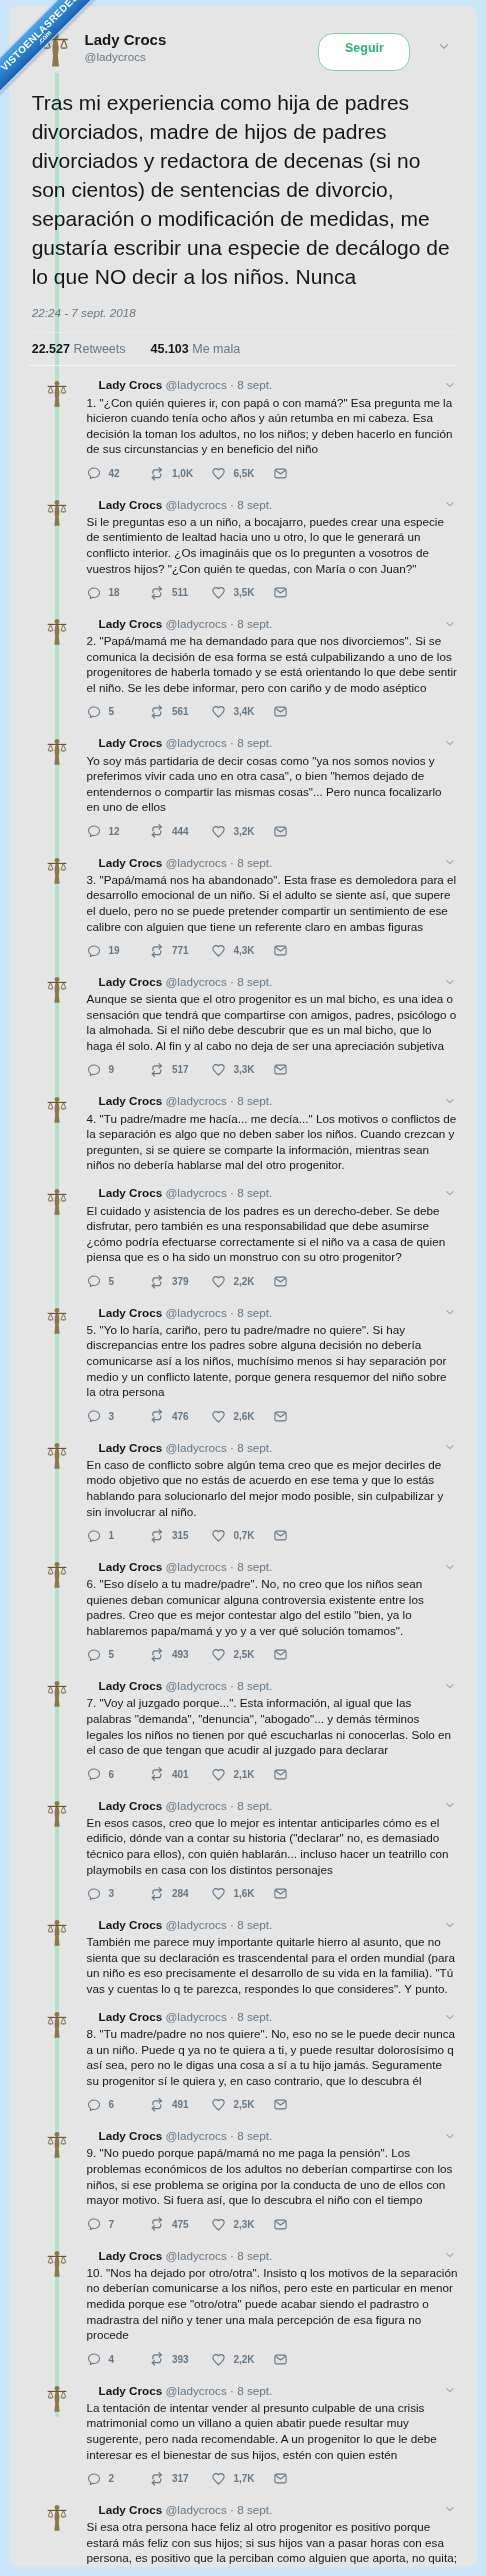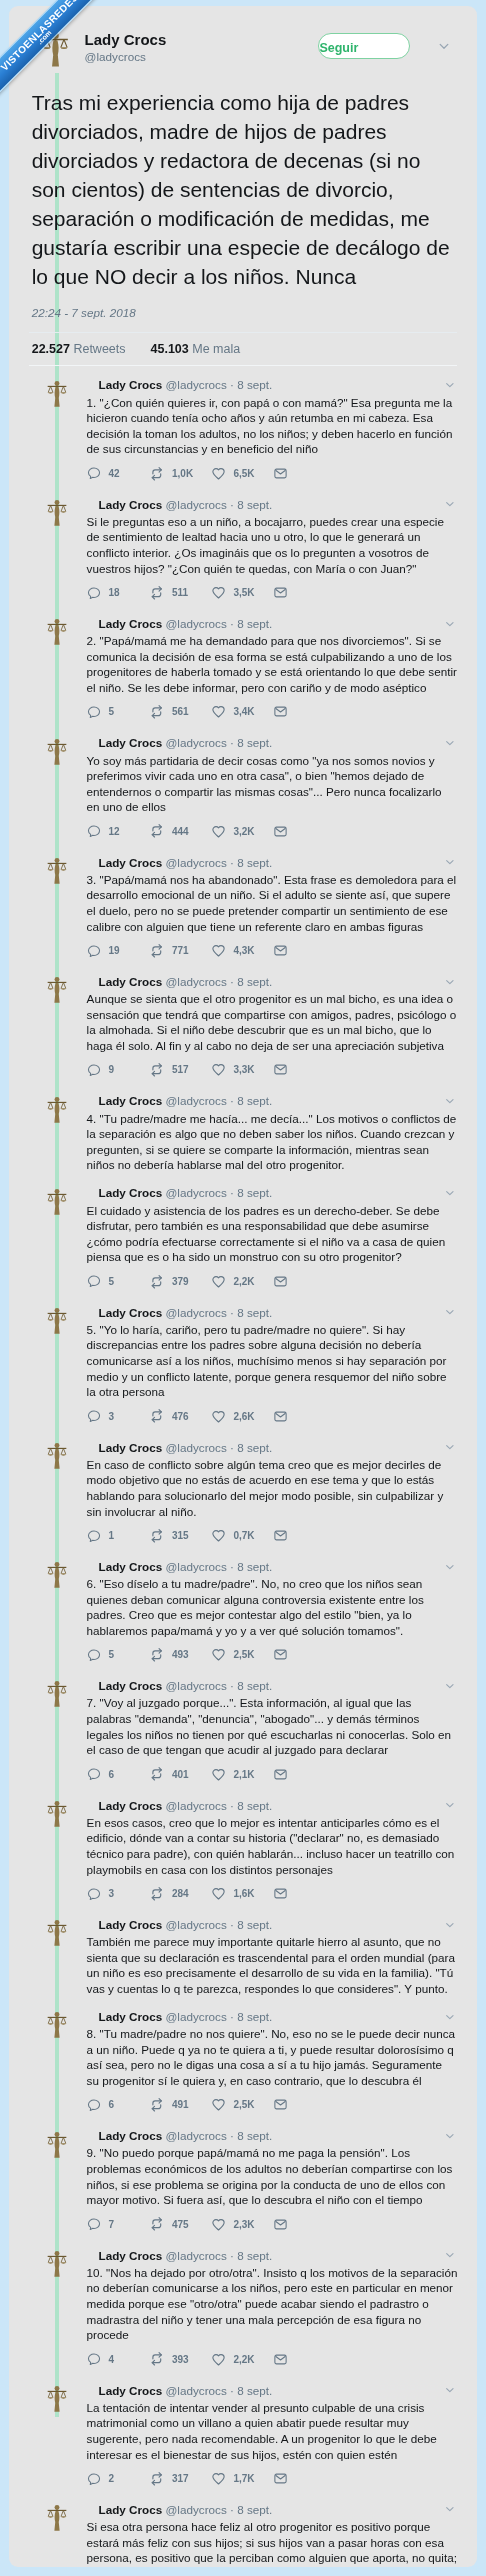--- a/index.html
+++ b/index.html
@@ -22,23 +22,23 @@
   
   .thread-line { position:absolute; left:46px; top:67px; bottom:150px; width:4.7px;
                  background:#aee3c9; z-index:1; }
 
   
   .main-tweet { position:relative; padding:23.4px 20px 0 20px; z-index:2; }
   .mt-avatar { position:absolute; left:28px; top:25px; width:37px; height:37px; z-index:3; }
   .mt-head { margin-left:56px; min-height:41px; position:relative; }
   .mt-name { font-size:15px; font-weight:bold; color:#14171a; line-height:19px; }
   .mt-handle { font-size:11.7px; color:#657786; line-height:15.6px; }
-  .follow-btn { position:absolute; right:47px; top:3.1px; width:92px; height:26px;
+  .follow-btn { position:absolute; right:47px; top:3.1px; width:92px; height:38px;
                 border:0.8px solid #7fd2a2; border-radius:15px; background:#fff;
-                color:#2fb46c; font-weight:bold; font-size:12.5px; text-align:left;
+                color:#2fb46c; font-weight:bold; font-size:12.5px; text-align:center;
                 line-height:28px; cursor:pointer; }
   .mt-caret { position:absolute; right:6.2px; top:9.4px; }
   .mt-body { margin:17px 3.1px 0 3.1px; font-size:21px; line-height:29px; color:#14171a; }
   .mt-time { margin:15.6px 3.1px 0 3.1px; font-size:11.7px; color:#657786;font-style:italic; }
   .mt-divider { margin:12.5px 0 0 0; border-top:0.8px solid #e6ecf0; }
   .mt-stats { display:flex; gap:25px; padding:9.4px 3.1px; font-size:12.5px;
               border-bottom:0.8px solid #f2f5f7; }
   .stat b { color:#14171a; } .stat span { color:#657786; }
 
   
@@ -631,21 +631,21 @@
       <span class="r-name">Lady Crocs</span>
       <span class="r-meta">@ladycrocs</span>
       <span class="r-meta">·</span>
       <span class="r-meta">8 sept.</span>
       <span class="r-caret caret-icon">
         <svg width="11.7" height="11.7" viewBox="0 0 22 22">
                 <use href="#ico-caret"></use>
               </svg>
       </span>
     </div>
-    <div class="r-body">En esos casos, creo que lo mejor es intentar anticiparles cómo es el edificio, dónde van a contar su historia ("declarar" no, es demasiado técnico para padre), con quién hablarán... incluso hacer un teatrillo con playmobils en casa con los distintos personajes</div>
+    <div class="r-body">En esos casos, creo que lo mejor es intentar anticiparles cómo es el edificio, dónde van a contar su historia ("declarar" no, es demasiado técnico para ellos), con quién hablarán... incluso hacer un teatrillo con playmobils en casa con los distintos personajes</div>
     <div class="actions">
       <div class="action">
         <svg width="14" height="14" viewBox="0 0 24 24">
                 <use href="#ico-reply"></use>
               </svg>
         <span>3</span>
       </div>
       <div class="action">
         <svg width="15.6" height="15.6" viewBox="0 0 24 24">
                 <use href="#ico-retweet"></use>

